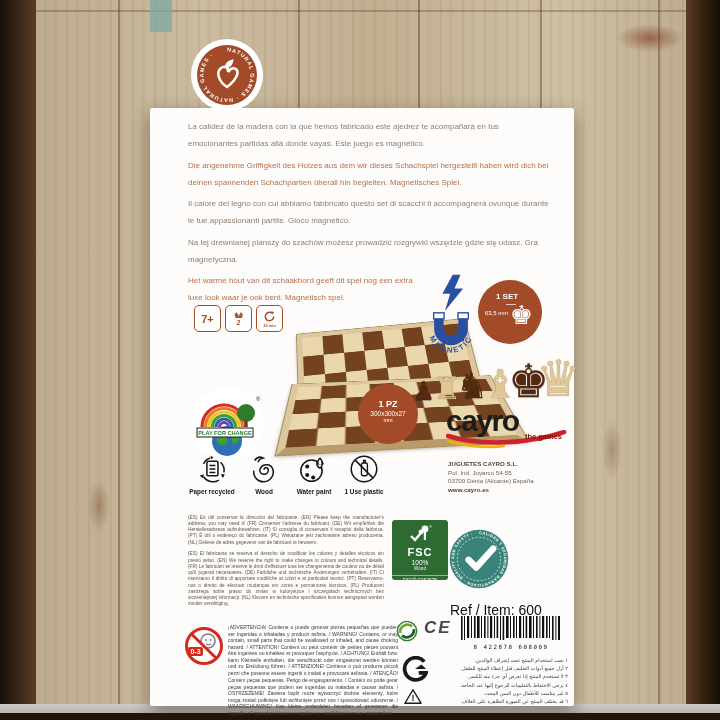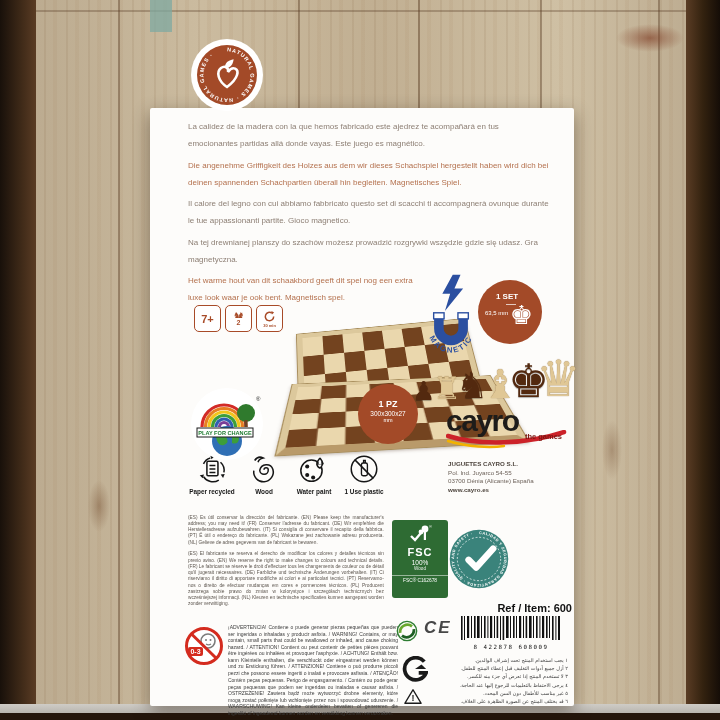--- a/index.html
+++ b/index.html
@@ -85,29 +85,29 @@
   .eco{position:absolute;top:344px;text-align:center;color:#161616;z-index:4;}
   .eco svg{display:block;margin:0 auto;}
   .eco .lbl{font-size:6.4px;font-weight:bold;margin-top:2px;white-space:nowrap;}
 
   
   #finePrint{position:absolute;left:38px;top:406px;width:196px;overflow:visible;}
   #finePrint .inner{transform:scale(.78);transform-origin:0 0;width:251px;color:#5d564f;font-size:6.1px;line-height:1.32;text-align:justify;}
   #finePrint .inner p{margin:0 0 7px 0;}
 
   
-  #fsc{position:absolute;left:242px;top:412px;width:56px;height:78px;background:#2e6b33;border-radius:3px;color:#fff;text-align:center;z-index:4;}
+  #fsc{position:absolute;left:242px;top:412px;width:56px;height:60px;background:#2e6b33;border-radius:3px;color:#fff;text-align:center;z-index:4;}
   #fsc .name{font-size:11px;font-weight:bold;letter-spacing:1px;line-height:10px;}
   #fsc .pct{font-size:6.5px;margin-top:2px;}
   #fsc .mat{font-size:4.6px;opacity:.9;}
   #fsc .code{font-size:4.8px;margin-top:4px;border-top:1px solid rgba(255,255,255,.5);padding-top:2px;}
   #seal{position:absolute;left:296px;top:418px;width:66px;height:66px;z-index:4;}
 
   
-  #refItem{position:absolute;left:300px;top:494px;width:122px;text-align:right;font-size:11px;font-weight:bold;color:#111;}
+  #refItem{position:absolute;left:300px;top:494px;width:122px;text-align:left;font-size:14px;font-weight:normal;color:#111;}
   #barcode{position:absolute;left:308px;top:508px;width:106px;text-align:center;}
   #barcode .digits{font-family:"DejaVu Sans Mono",monospace;font-size:5.8px;letter-spacing:1.5px;color:#111;margin-top:0px;}
 
   
   #warnIcon{position:absolute;left:34px;top:518px;width:40px;height:40px;}
   #warnText{position:absolute;left:78px;top:516px;width:170px;}
   #warnText .inner{transform:scale(.78);transform-origin:0 0;width:218px;font-size:6.4px;line-height:1.33;color:#3c3c3c;text-align:justify;}
   #greenDot{position:absolute;left:246px;top:512px;width:22px;height:22px;}
   #ceMark{position:absolute;left:274px;top:510px;font-size:17px;font-weight:bold;color:#474747;letter-spacing:2px;font-style:italic;}
   #gMark{position:absolute;left:252px;top:548px;width:26px;height:28px;}

